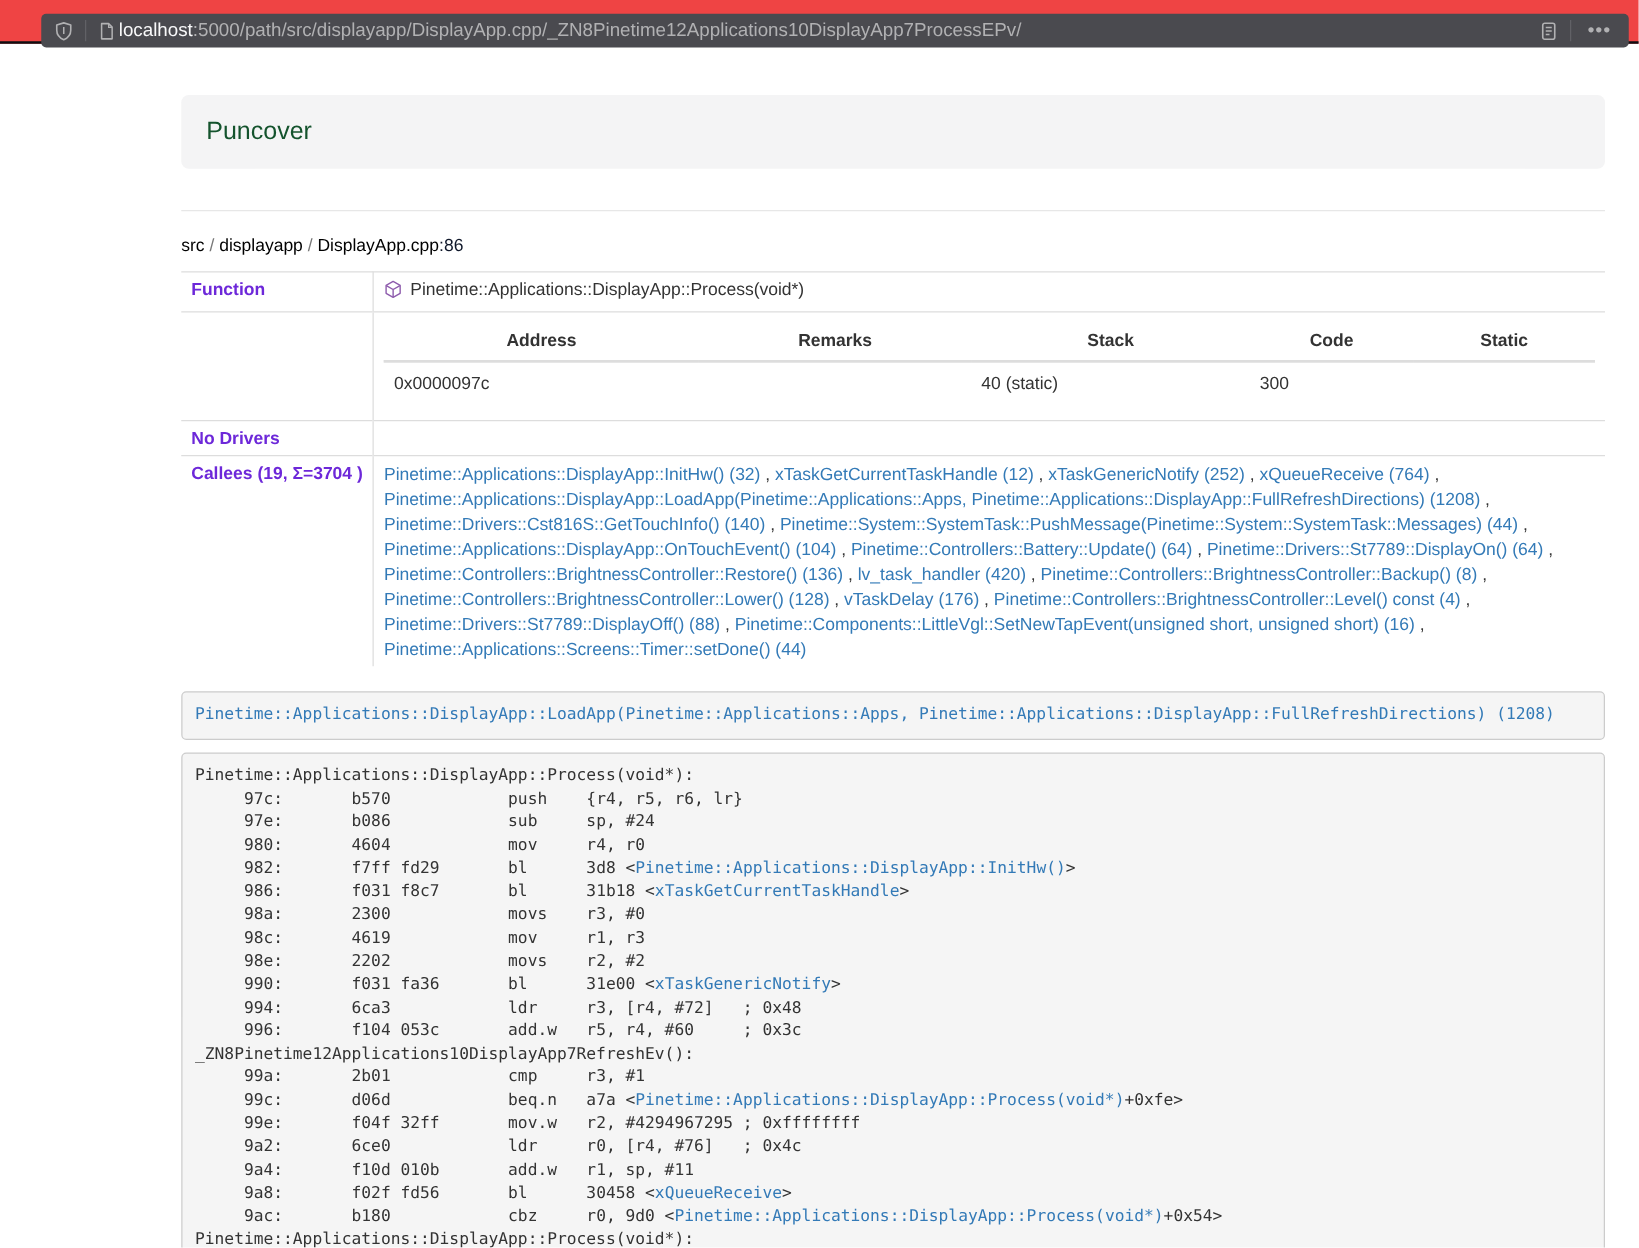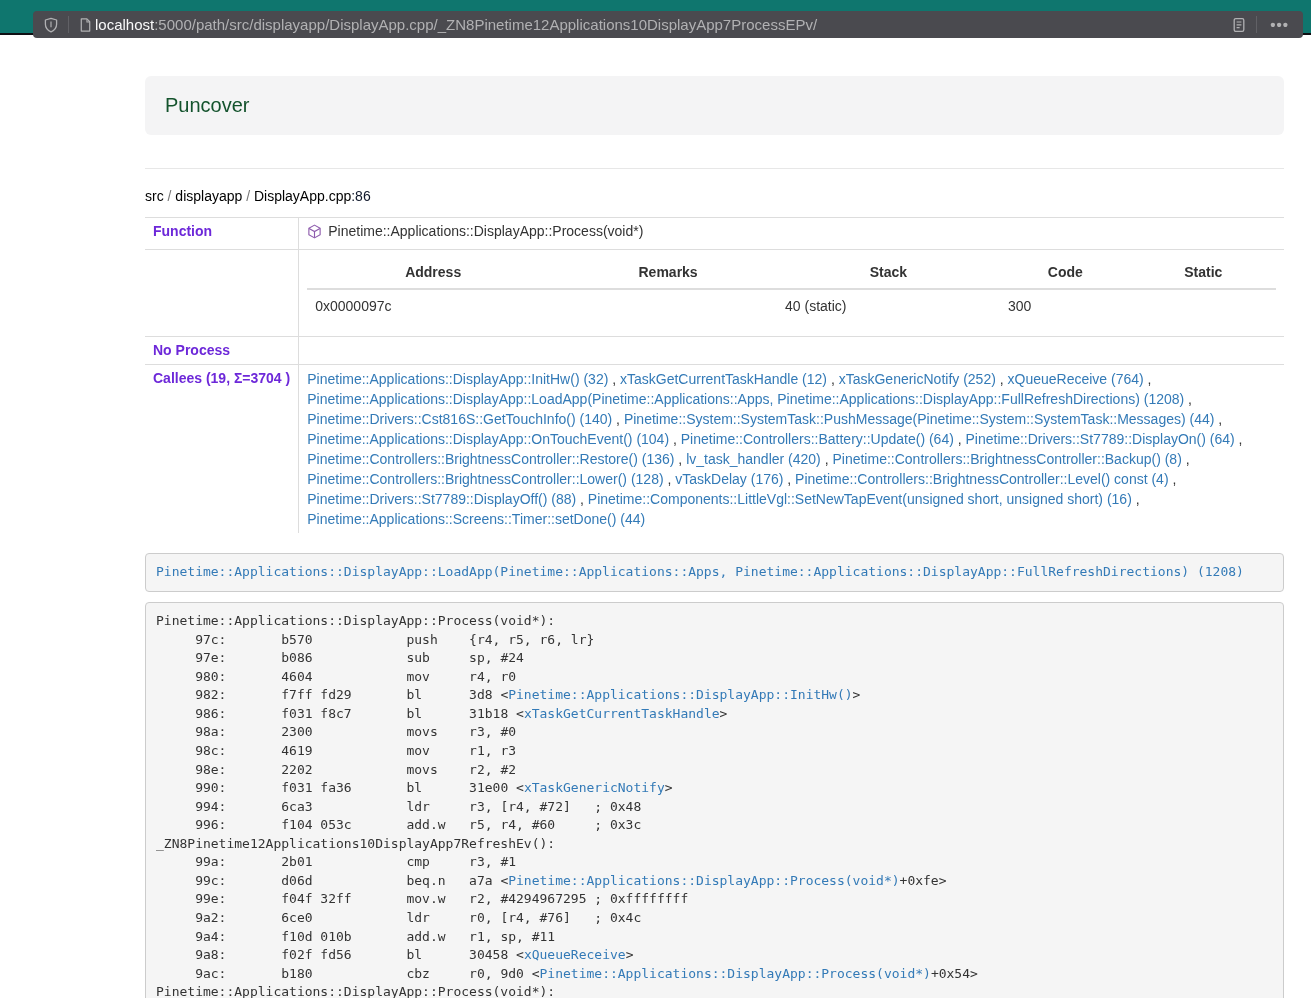--- a/index.html
+++ b/index.html
@@ -5,21 +5,21 @@
   * { box-sizing: border-box; }
   html,body { margin:0; padding:0; }
   body {
     width:1311px; height:998px; overflow:hidden; background:#fff;
     font-family:"Liberation Sans", sans-serif; font-size:14px; color:#333;
     line-height:1.42857;
   }
 
   
   .toolbar {
-    height:35px; background:#0f766e; display:flex; align-items:center;
+    height:35px; background:#ef4444; display:flex; align-items:center;
     padding:16px 8px 0 33px; border-bottom:2px solid #0f0f13;
   }
   .urlbar {
     flex:1; height:27px; background:#4a4a4f; border-radius:4px;
     display:flex; align-items:center; padding:0 10px; min-width:0;
   }
   .urlbar .vsep { width:1px; height:17px; background:#616166; margin:0 9px; flex:none; }
   .urlbar svg { flex:none; display:block; }
   .url-text {
     margin-left:2px; font-size:15px; color:#b1b1b3; white-space:nowrap;
@@ -157,21 +157,21 @@
                 <td></td>
                 <td>40 (static)</td>
                 <td>300</td>
                 <td></td>
               </tr>
             </tbody>
           </table>
         </td>
       </tr>
       <tr>
-        <th class="label-col">No Process</th>
+        <th class="label-col">No Drivers</th>
         <td></td>
       </tr>
       <tr>
         <th class="label-col" style="white-space:nowrap;">Callees (19, Σ=3704 )</th>
         <td class="callees-cell"><a href="#">Pinetime::Applications::DisplayApp::InitHw() (32)</a><span class="sep"> , </span><a href="#">xTaskGetCurrentTaskHandle (12)</a><span class="sep"> , </span><a href="#">xTaskGenericNotify (252)</a><span class="sep"> , </span><a href="#">xQueueReceive (764)</a><span class="sep"> , </span><a href="#">Pinetime::Applications::DisplayApp::LoadApp(Pinetime::Applications::Apps, Pinetime::Applications::DisplayApp::FullRefreshDirections) (1208)</a><span class="sep"> , </span><a href="#">Pinetime::Drivers::Cst816S::GetTouchInfo() (140)</a><span class="sep"> , </span><a href="#">Pinetime::System::SystemTask::PushMessage(Pinetime::System::SystemTask::Messages) (44)</a><span class="sep"> , </span><a href="#">Pinetime::Applications::DisplayApp::OnTouchEvent() (104)</a><span class="sep"> , </span><a href="#">Pinetime::Controllers::Battery::Update() (64)</a><span class="sep"> , </span><a href="#">Pinetime::Drivers::St7789::DisplayOn() (64)</a><span class="sep"> , </span><a href="#">Pinetime::Controllers::BrightnessController::Restore() (136)</a><span class="sep"> , </span><a href="#">lv_task_handler (420)</a><span class="sep"> , </span><a href="#">Pinetime::Controllers::BrightnessController::Backup() (8)</a><span class="sep"> , </span><a href="#">Pinetime::Controllers::BrightnessController::Lower() (128)</a><span class="sep"> , </span><a href="#">vTaskDelay (176)</a><span class="sep"> , </span><a href="#">Pinetime::Controllers::BrightnessController::Level() const (4)</a><span class="sep"> , </span><a href="#">Pinetime::Drivers::St7789::DisplayOff() (88)</a><span class="sep"> , </span><a href="#">Pinetime::Components::LittleVgl::SetNewTapEvent(unsigned short, unsigned short) (16)</a><span class="sep"> , </span><a href="#">Pinetime::Applications::Screens::Timer::setDone() (44)</a></td>
       </tr>
     </tbody>
   </table>
 
   <pre class="box"><a href="#">Pinetime::Applications::DisplayApp::LoadApp(Pinetime::Applications::Apps, Pinetime::Applications::DisplayApp::FullRefreshDirections) (1208)</a></pre>

